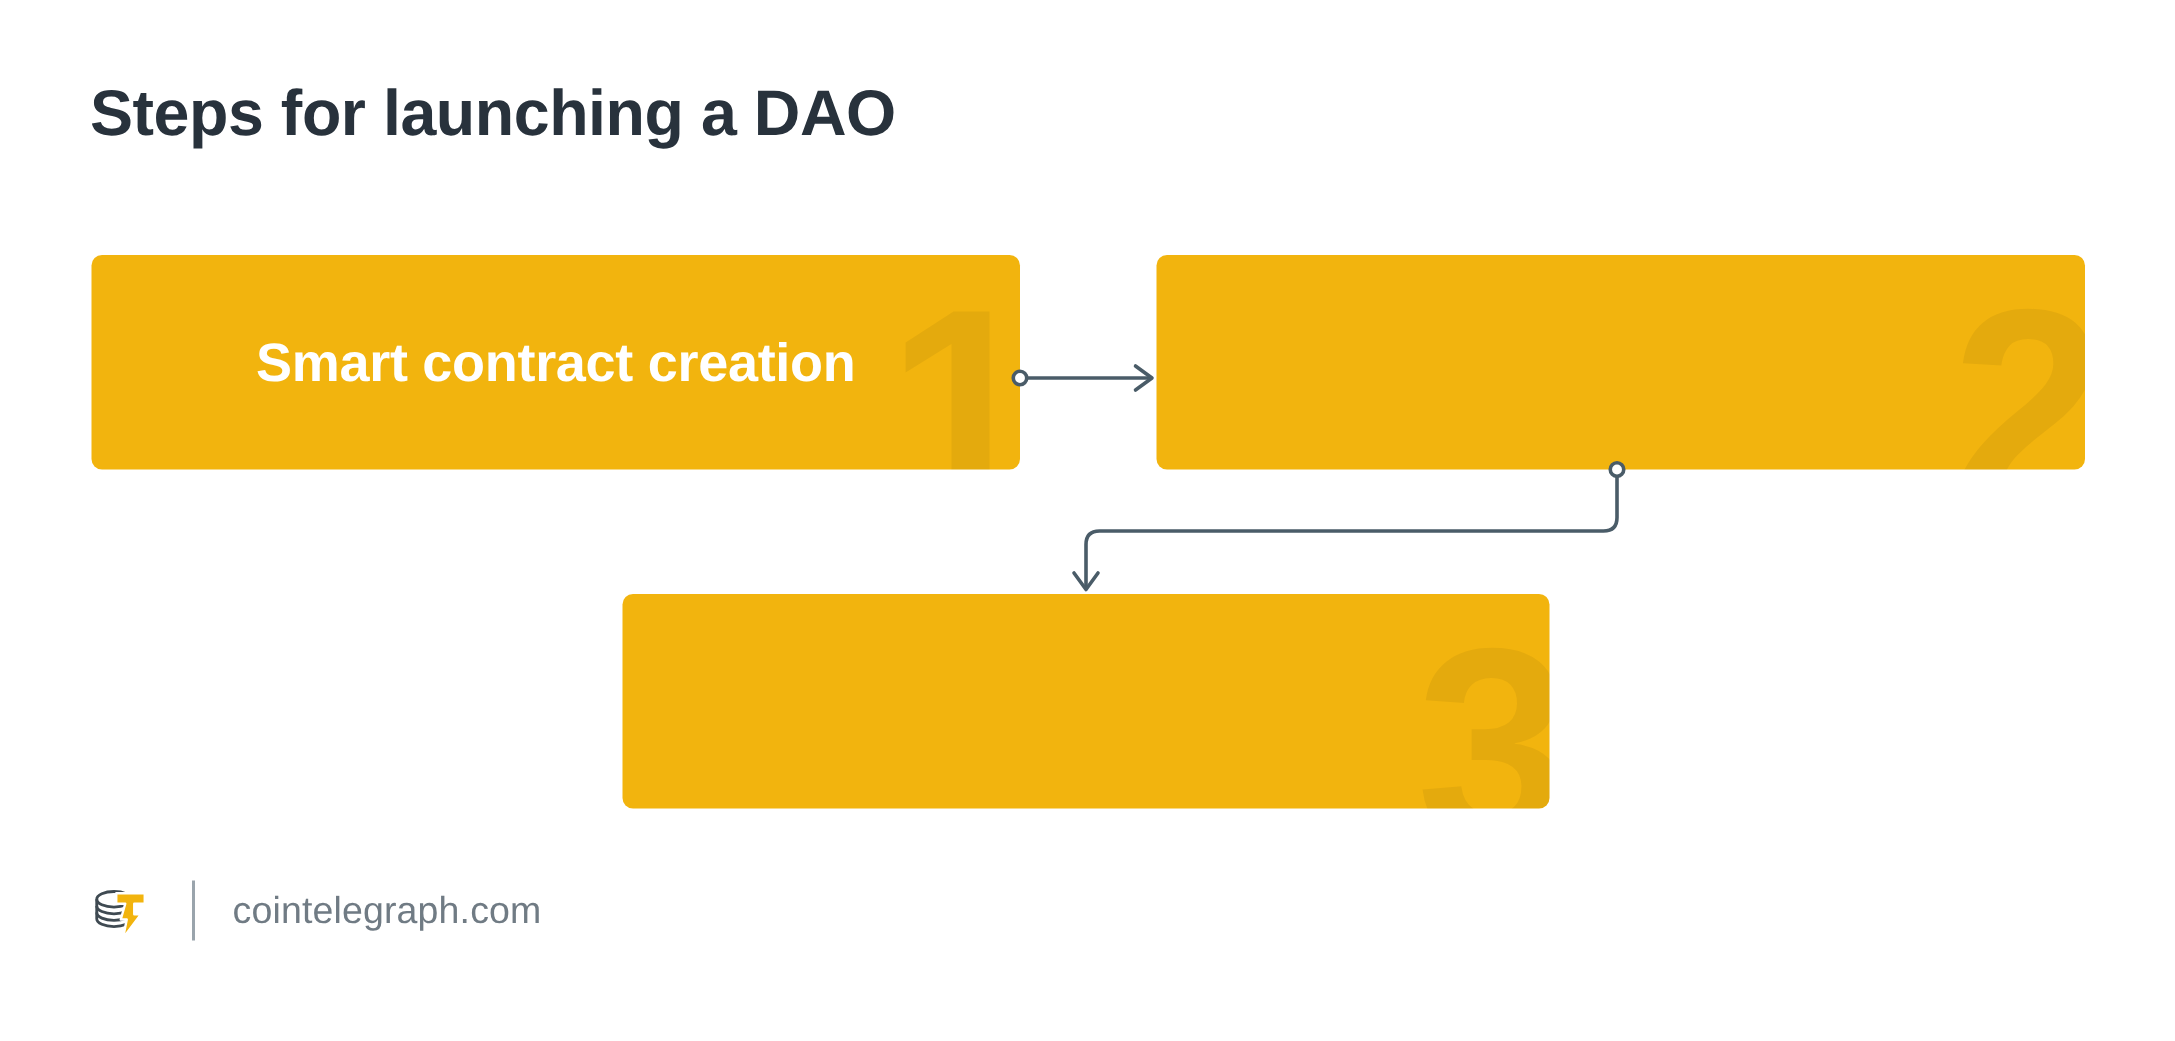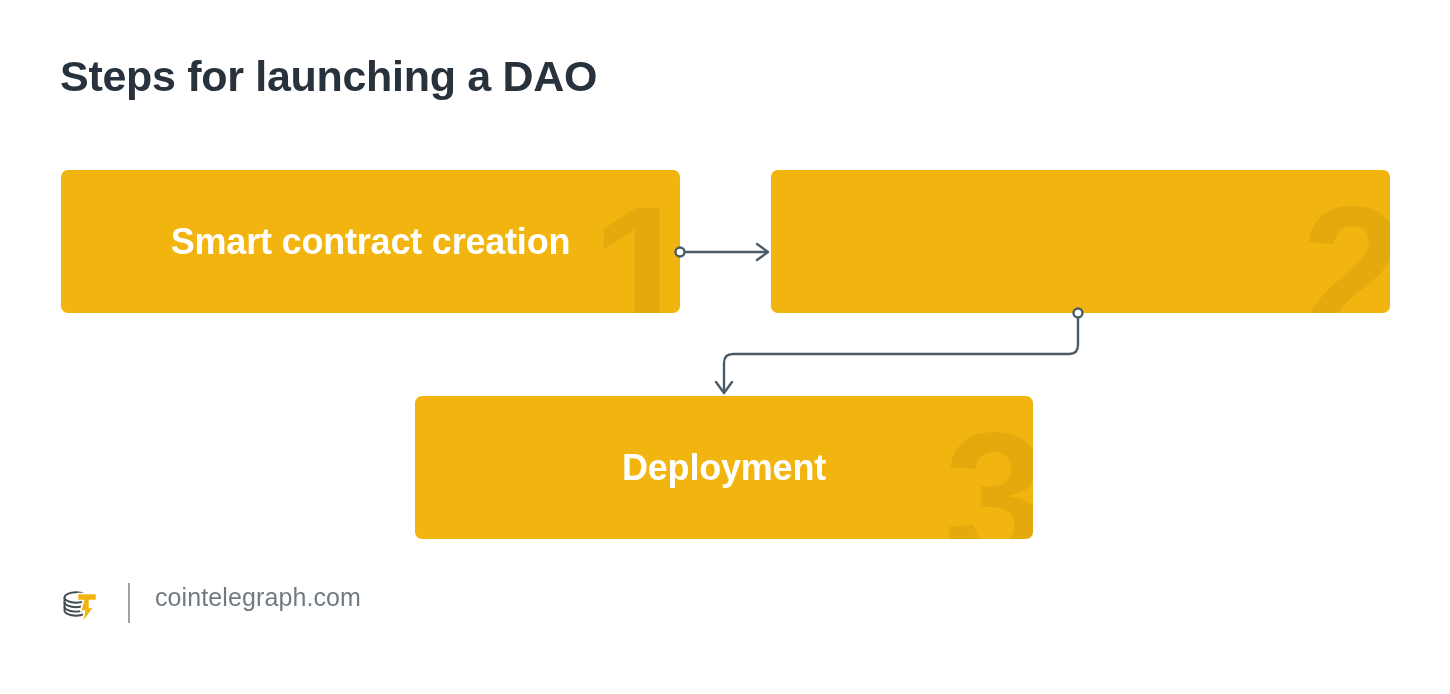--- a/index.html
+++ b/index.html
@@ -78,21 +78,21 @@
     height: 694px;
     pointer-events: none;
   }
 
   
   .footer {
     position: absolute;
     left: 58px;
     top: 583px;
     display: flex;
-    align-items: flex-start;
+    align-items: center;
     height: 48px;
   }
   .footer-logo {
     width: 44px;
     height: 44px;
     flex: 0 0 auto;
   }
   .footer-divider {
     width: 2px;
     height: 40px;
@@ -119,21 +119,20 @@
     <span class="step-watermark">1</span>
     <span class="step-label">Smart contract creation</span>
   </div>
 
   <div class="step-box" id="box-2">
     <span class="step-watermark">2</span>
   </div>
 
   <div class="step-box" id="box-3">
     <span class="step-watermark">3</span>
-    <span class="step-label">Deployment</span>
   </div>
 
   <svg class="connector-layer" viewBox="0 0 1450 694">
 
     <g>
       <circle cx="680" cy="252" r="4.5" fill="#ffffff" stroke="#4a5c68" stroke-width="2.4"></circle>
       <line x1="685" y1="252" x2="767" y2="252" stroke="#4a5c68" stroke-width="2.4"></line>
       <polyline points="757,244 768,252 757,260" fill="none" stroke="#4a5c68" stroke-width="2.4" stroke-linecap="round" stroke-linejoin="round"></polyline>
     </g>
 

